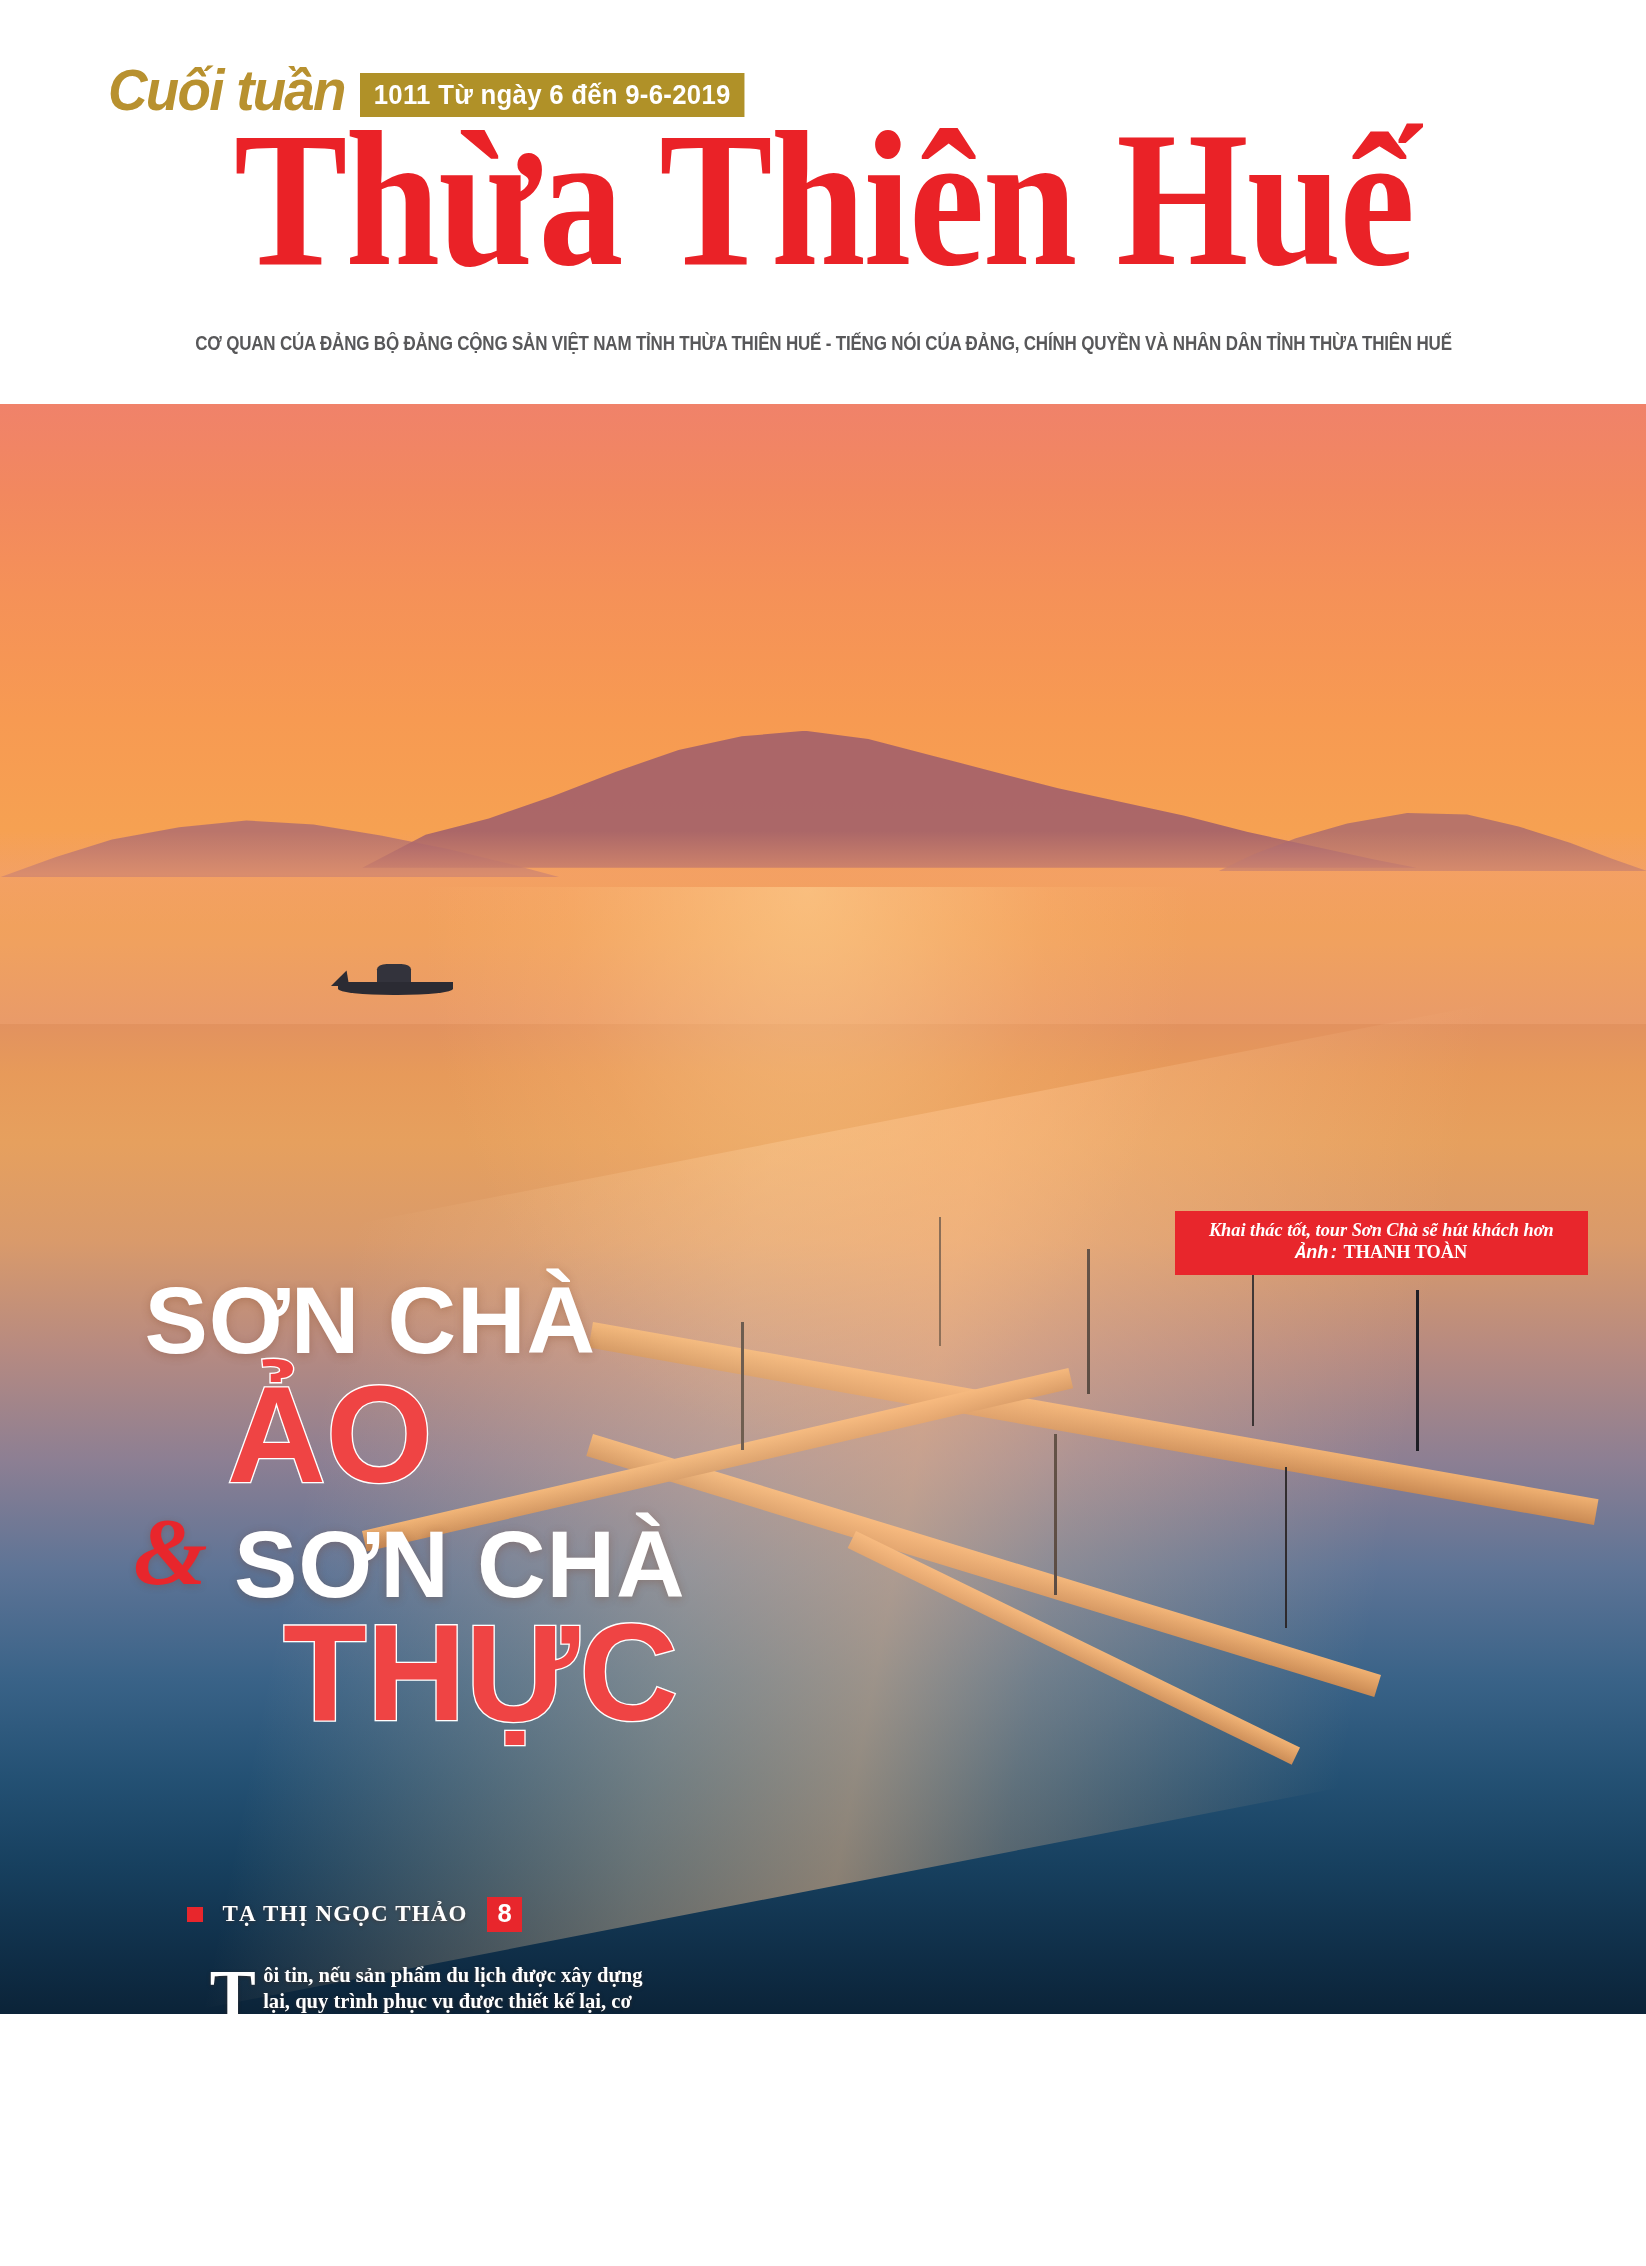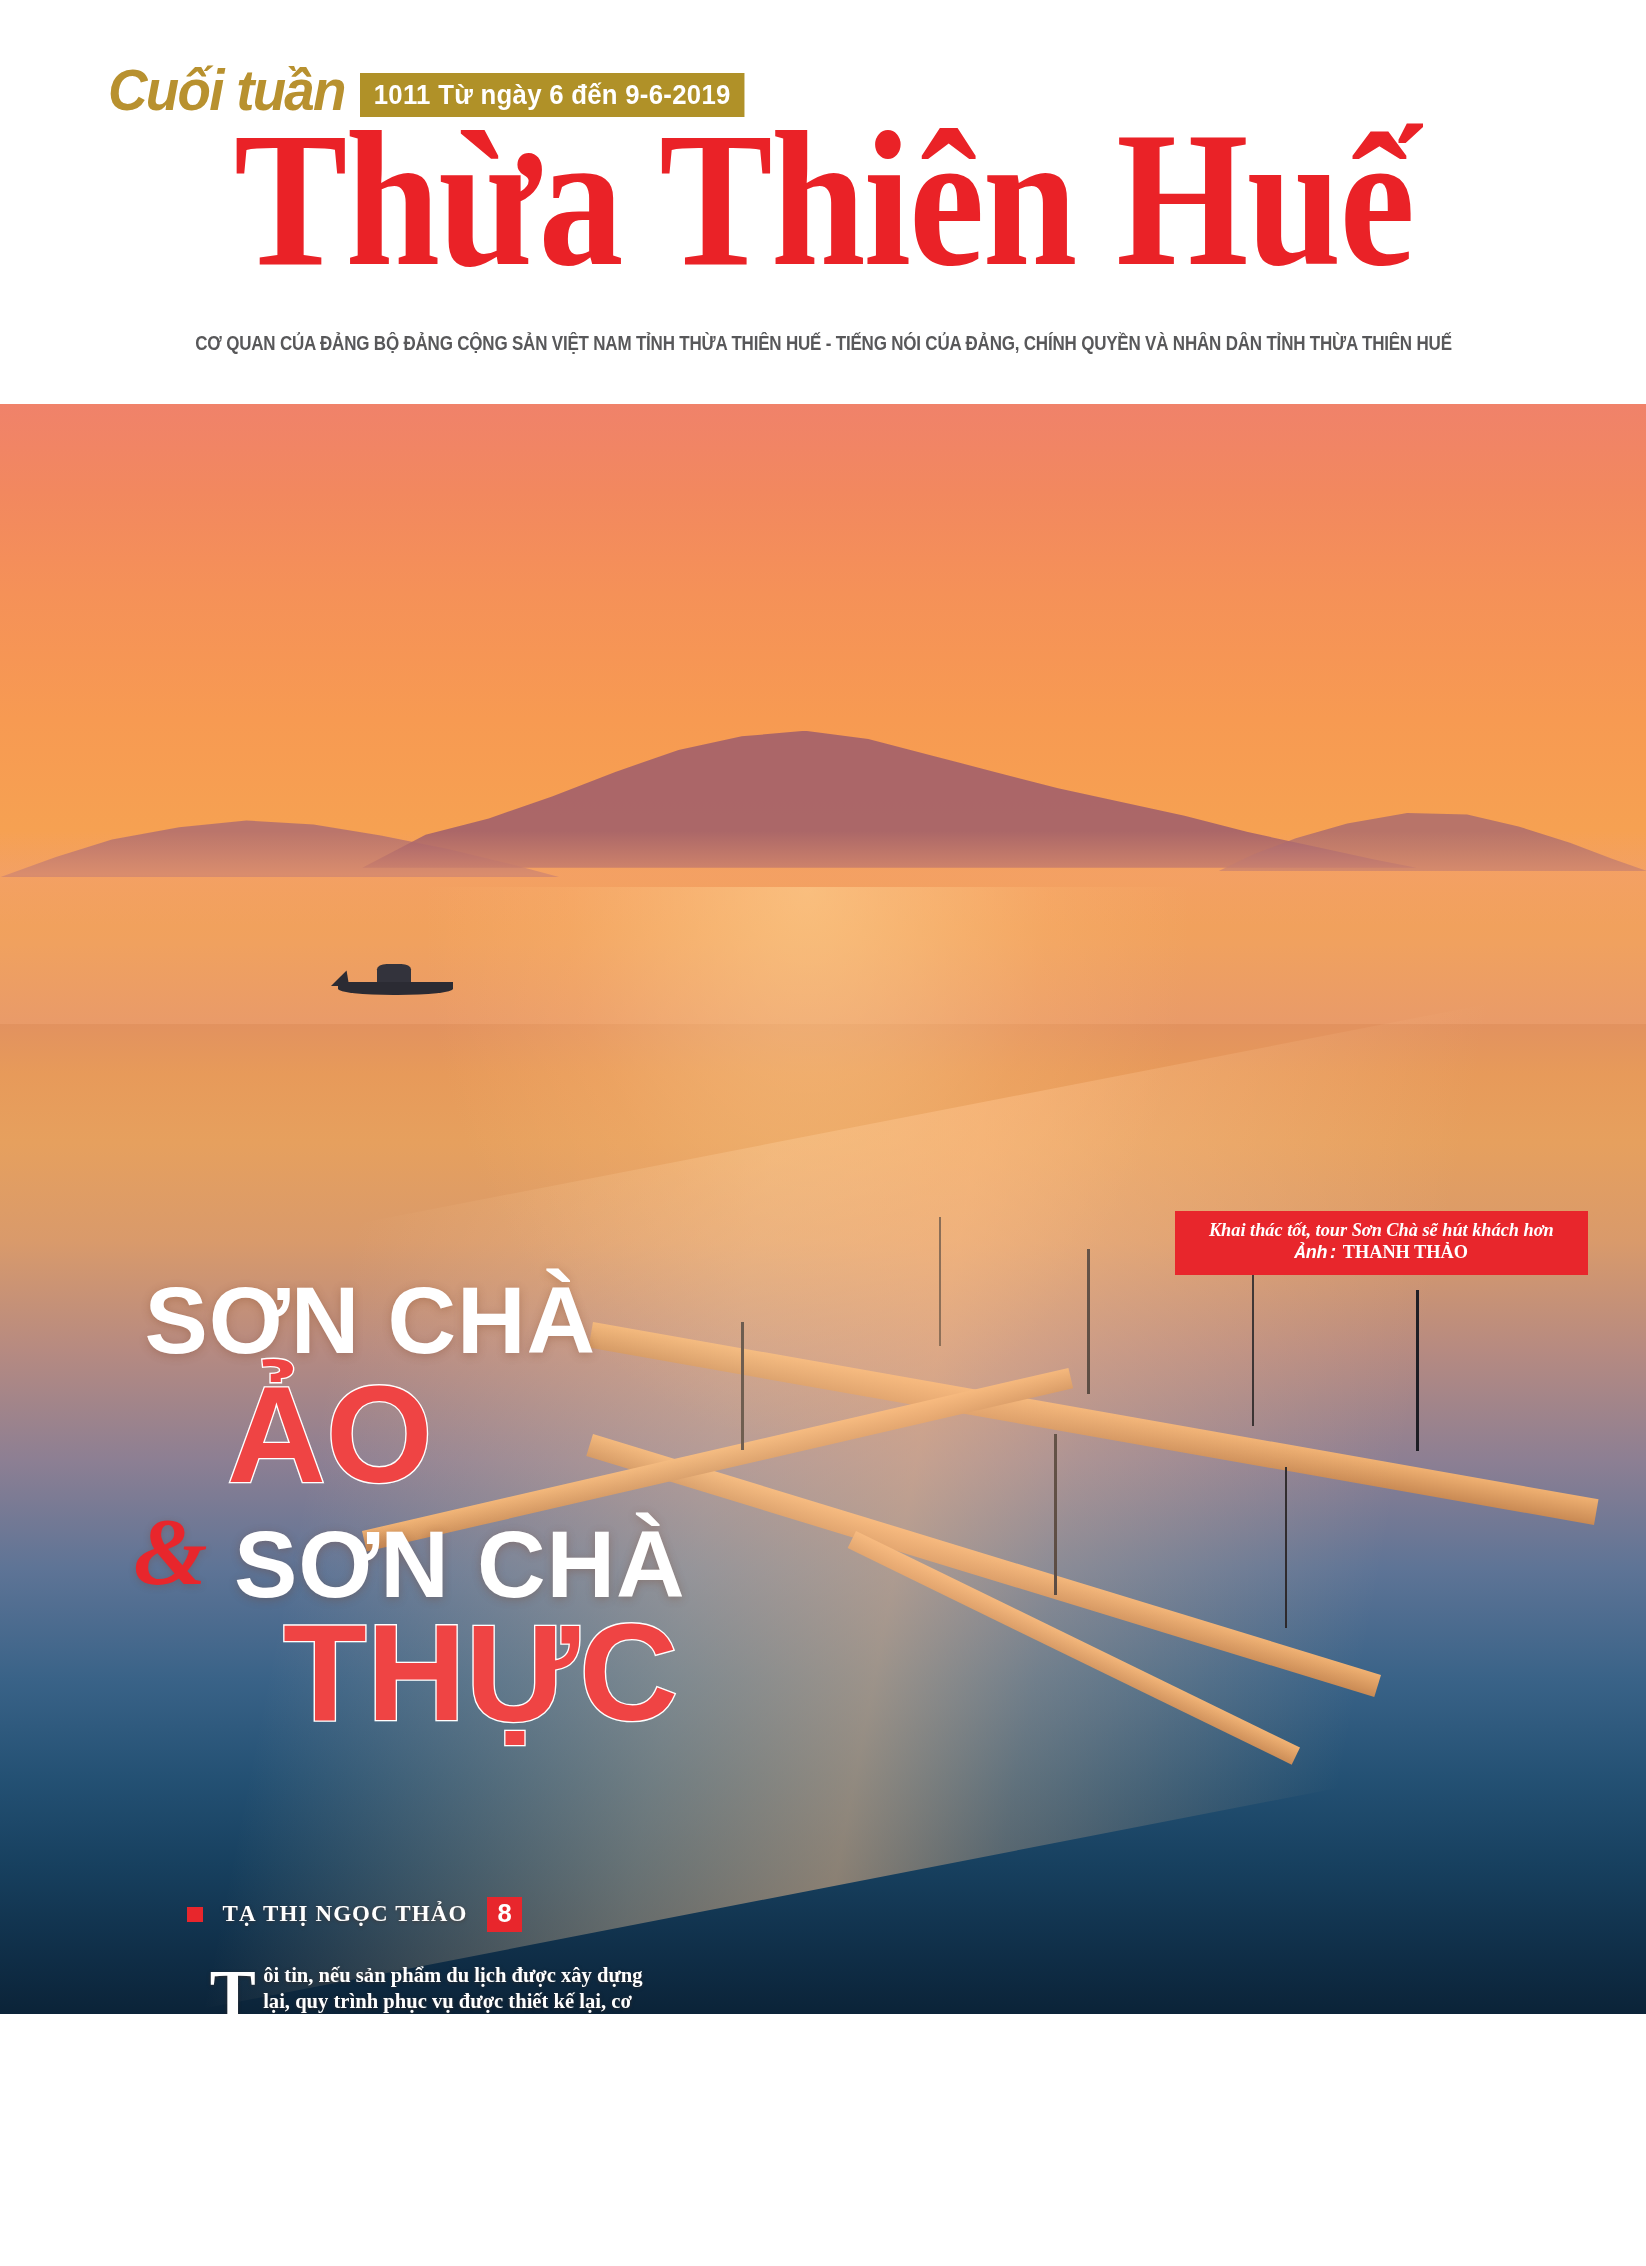--- a/index.html
+++ b/index.html
@@ -297,21 +297,21 @@
     <div class="netpost" style="left:45%;top:57%;height:8%;"></div>
     <div class="netpost" style="left:64%;top:64%;height:10%;"></div>
     <div class="netpost" style="left:78%;top:66%;height:10%;"></div>
     <div class="beam"></div>
   </div>
 
   <div id="photo-caption">
     <div class="line1">Khai thác tốt, tour Sơn Chà sẽ hút khách hơn</div>
     <div class="line2">
       <span class="ital">Ảnh:</span>
-      <span>THANH THẢO</span>
+      <span>THANH TOÀN</span>
     </div>
   </div>
 
   <div id="headline">
     <div id="hl-row1" class="hl-line hl-white">SƠN CHÀ</div>
     <div id="hl-row2">
       <span id="hl-amp">&amp;</span>
       <span class="hl-line hl-blue">ẢO</span>
     </div>
     <div id="hl-row3" class="hl-line hl-white">SƠN CHÀ</div>

